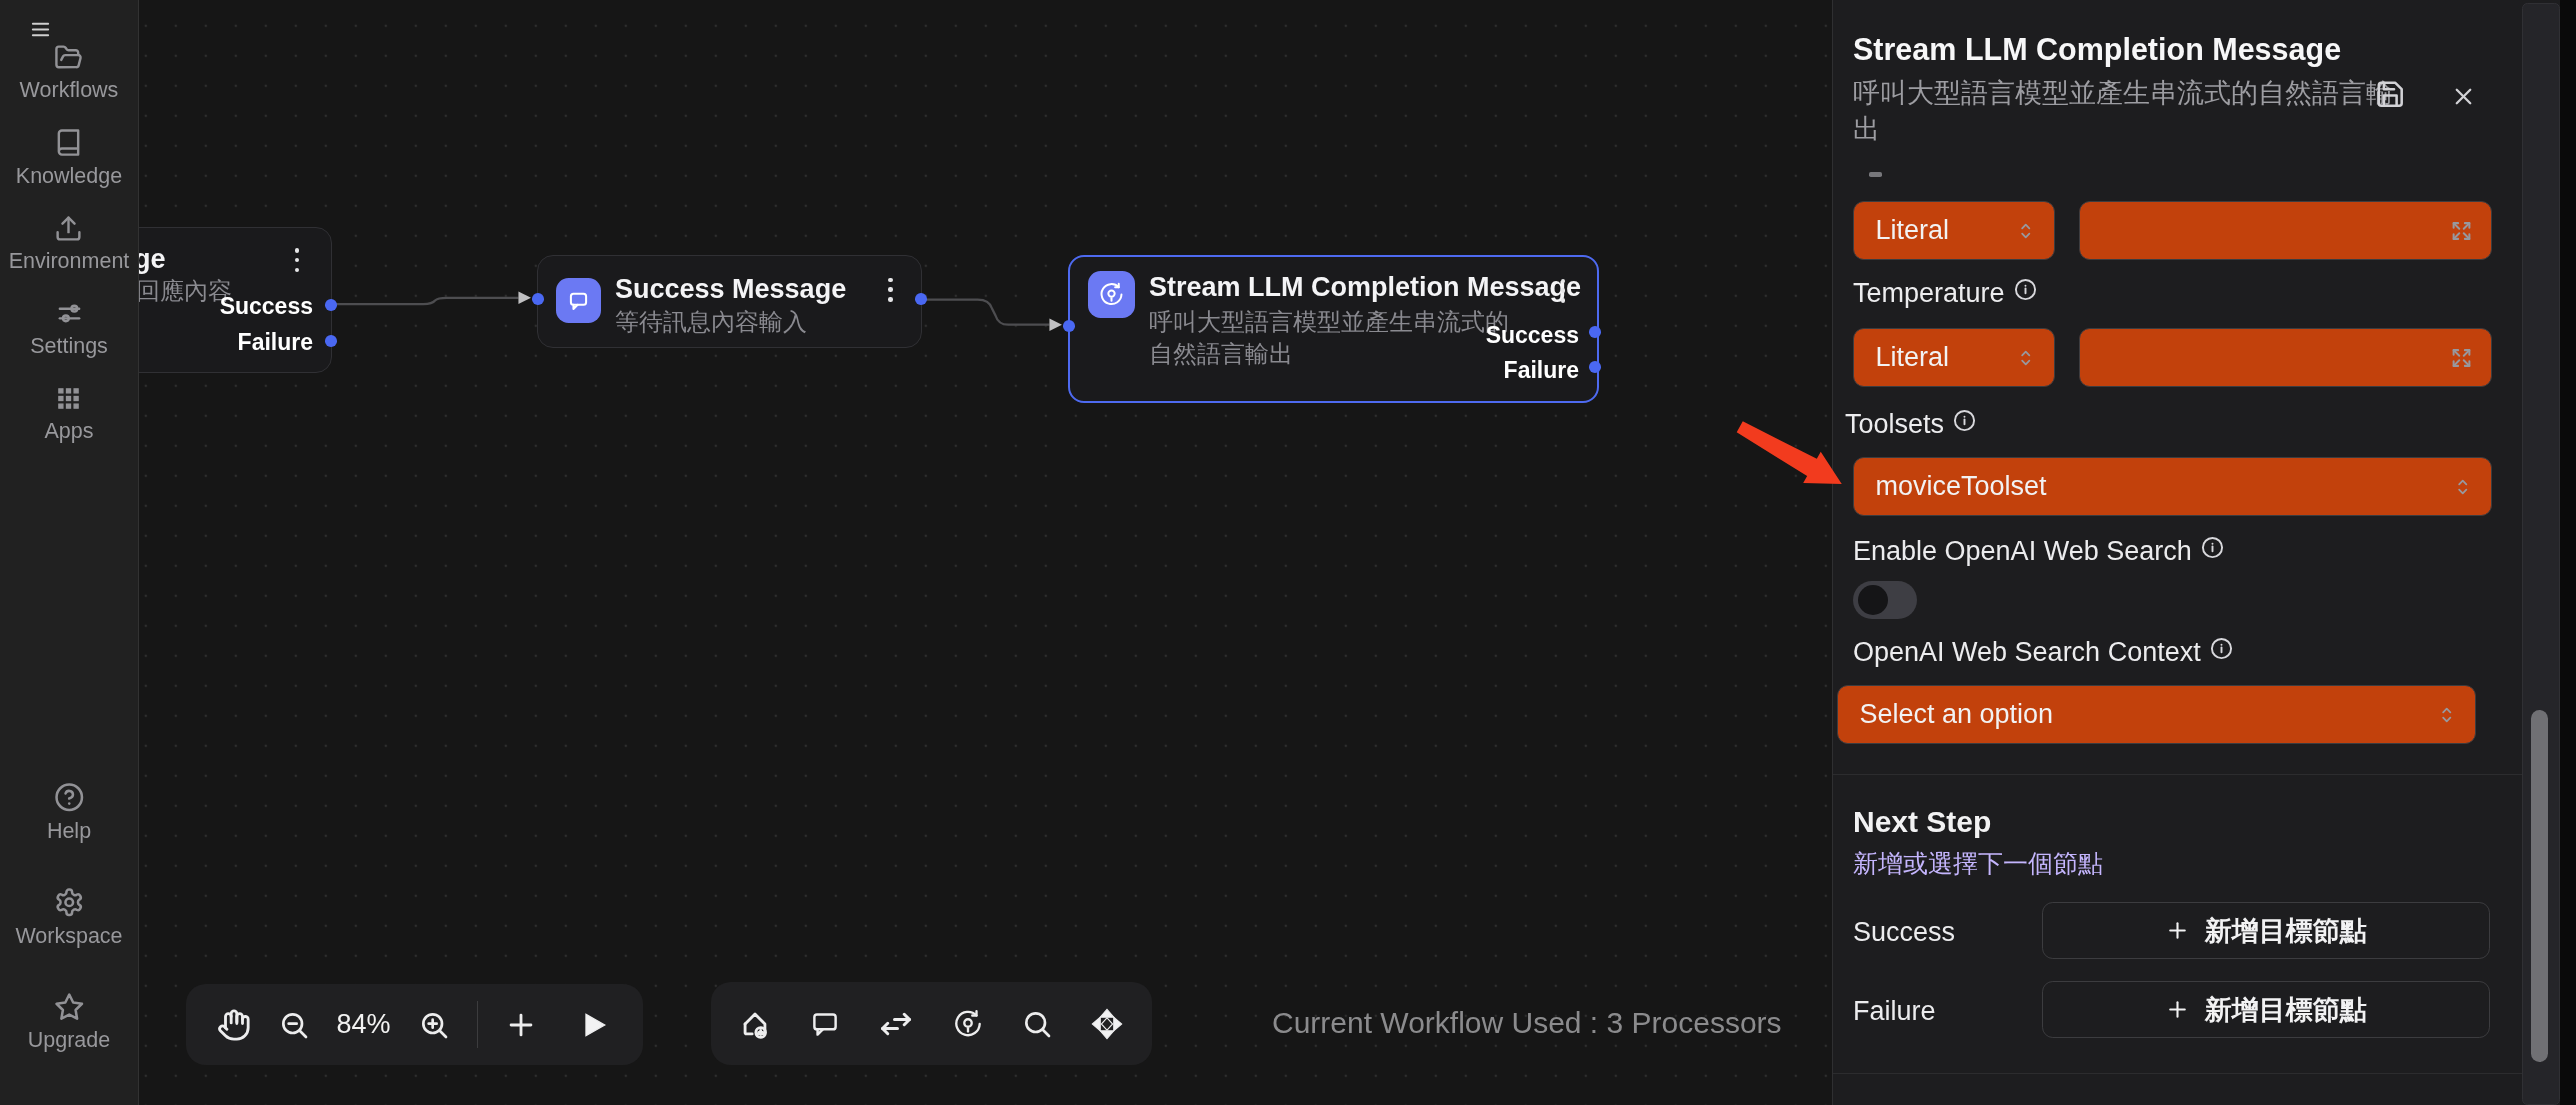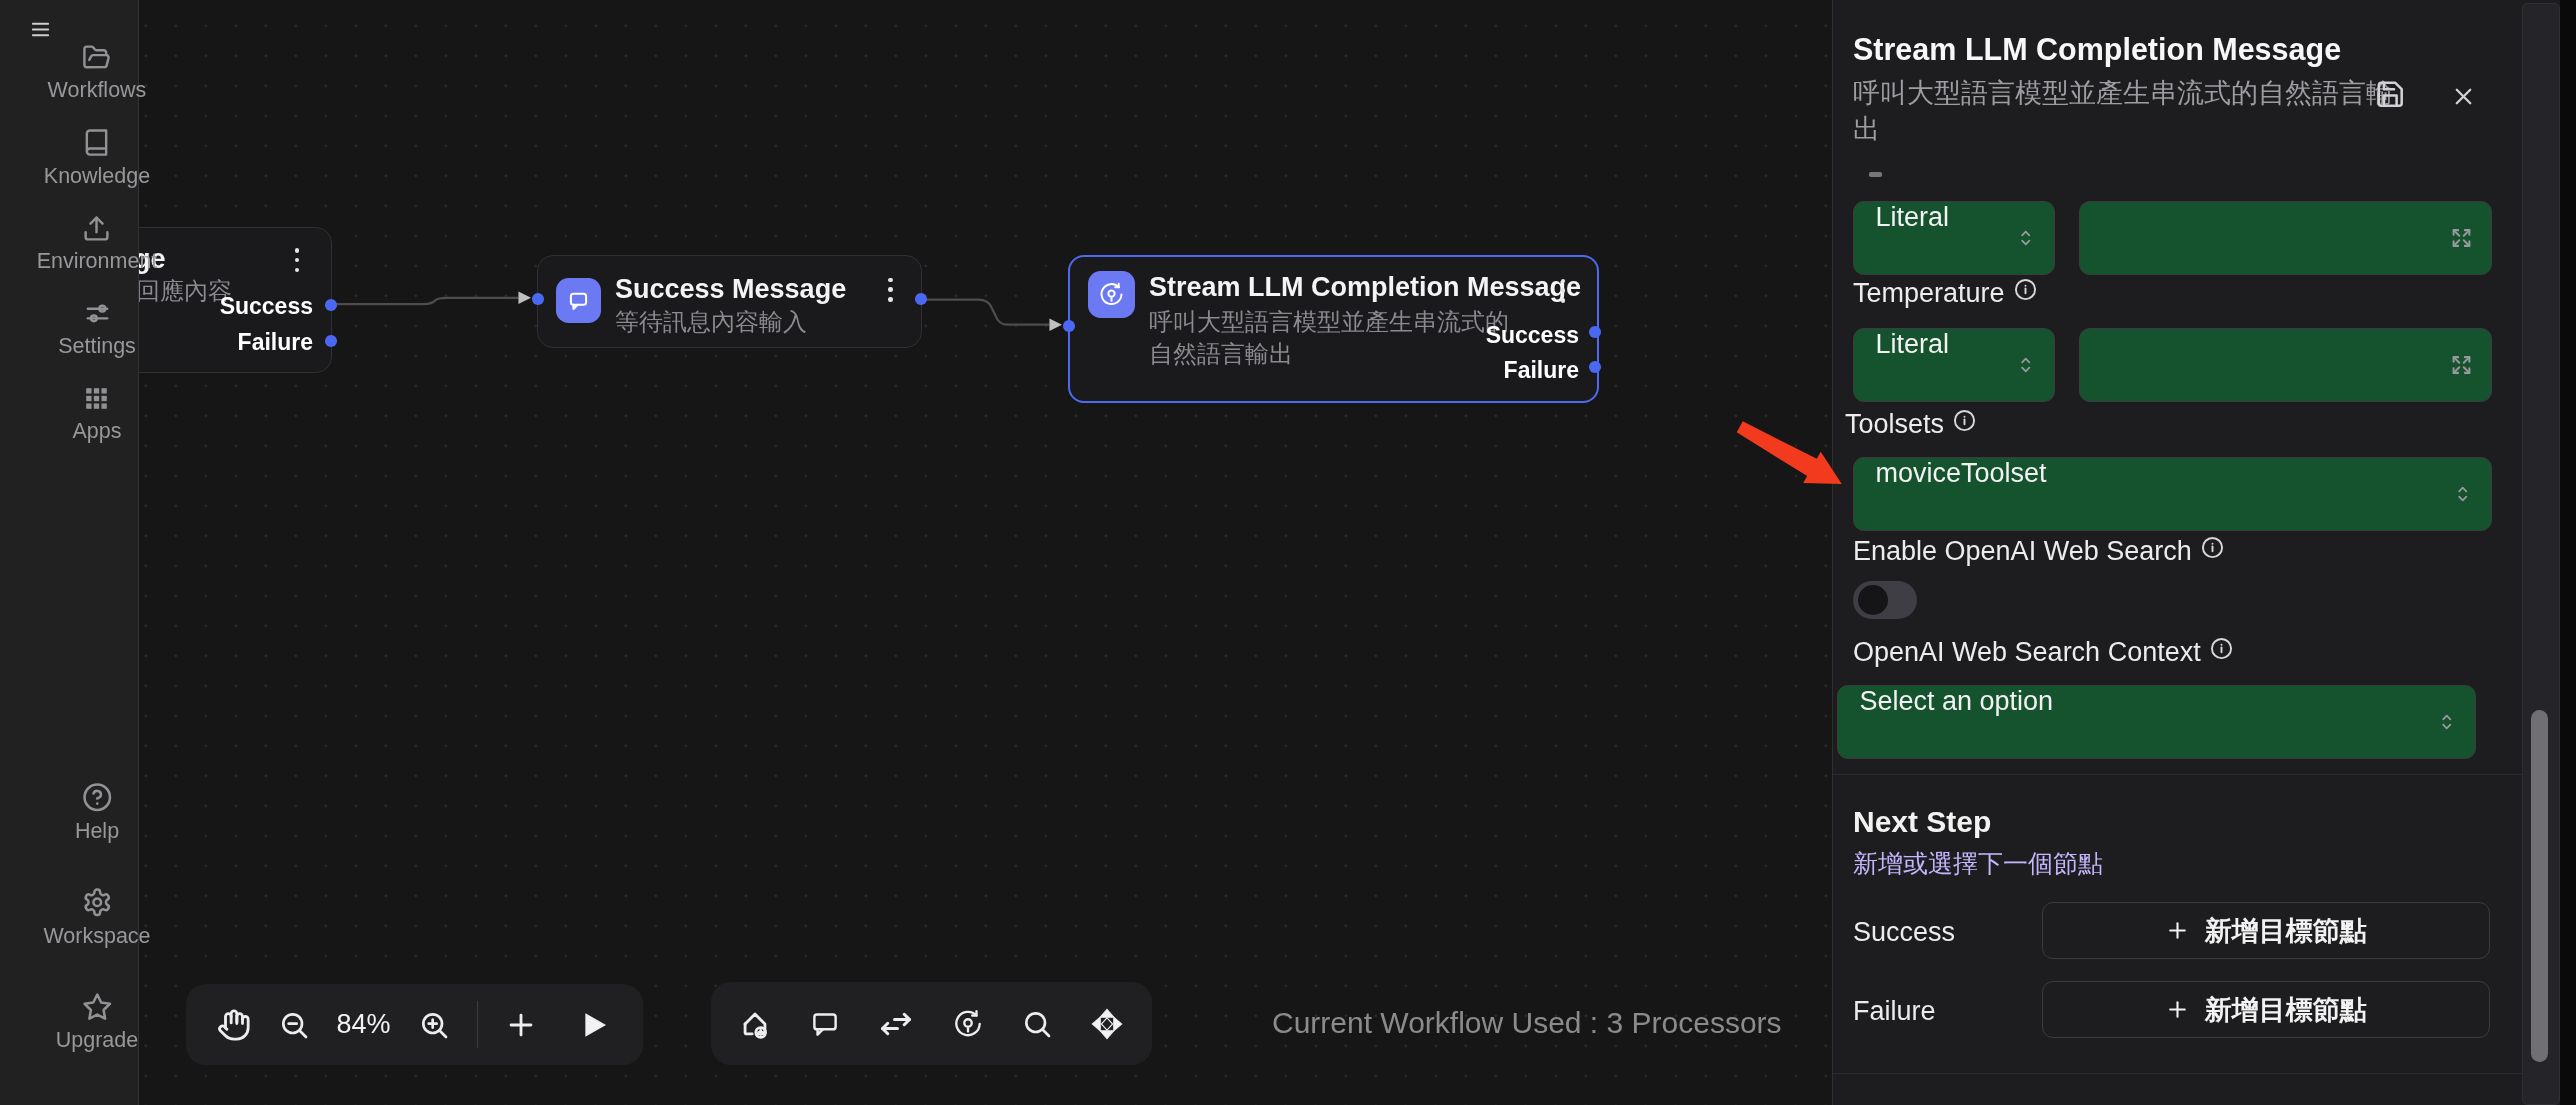--- a/index.html
+++ b/index.html
@@ -6,21 +6,21 @@
   .app{position:relative;width:2576px;height:1105px;overflow:hidden;
        font-family:"Liberation Sans",sans-serif;
        background-color:#161616;
        background-image:radial-gradient(circle,#2e2e2e 1.4px,transparent 1.6px);
        background-size:30px 30px;background-position:10.8px 10.8px;}
   .abs{position:absolute;}
   svg{display:block;}
   
   .sidebar{position:absolute;left:0;top:0;width:138px;height:1105px;background:#212121;
            border-right:0.9px solid #323232;z-index:10;}
-  .side-group{position:absolute;left:0;width:138px;display:flex;flex-direction:column;align-items:center;padding-left:28px;}
+  .side-group{position:absolute;left:0;width:138px;display:flex;flex-direction:column;align-items:center;}
   .side-item{display:flex;flex-direction:column;align-items:center;gap:6.3px;cursor:pointer;}
   .side-item svg{stroke:#929296;}
   .side-label{font-size:21.5px;color:#98989c;}
   .icon-stroke{fill:none;stroke-width:2;stroke-linecap:round;stroke-linejoin:round;}
   
   .node{position:absolute;background:#1a1a1c;border:1.3px solid #303034;border-radius:16px;z-index:2;}
   .node.selected{border:2.2px solid #4e6af0;}
   .node-icon{position:absolute;width:47px;height:47px;border-radius:12.6px;background:#6b79f3;
              display:flex;align-items:center;justify-content:center;}
   .node-title{position:absolute;color:#f4f4f6;font-size:27px;font-weight:600;white-space:nowrap;}
@@ -36,22 +36,22 @@
   .zoom-val{color:#f2f2f2;font-size:27px;}
   .vdiv{width:0.9px;height:47px;background:#3c3c3e;}
   .status-text{position:absolute;color:#8b8b8d;font-size:30px;z-index:4;white-space:nowrap;}
   
   .panel{position:absolute;left:1832px;top:0;width:730px;height:1105px;background:#1d1d1f;
          border-left:0.9px solid #2f2f31;z-index:10;}
   .p-title{position:absolute;left:20px;top:32px;font-size:30.5px;font-weight:700;color:#f7f7f8;}
   .p-sub{position:absolute;left:20px;top:75px;width:551px;font-size:27px;line-height:36px;color:#9d9da2;}
   .p-label{position:absolute;display:flex;align-items:flex-start;gap:9px;font-size:27px;color:#ececee;white-space:nowrap;}
   .p-label svg{stroke:#d8d8dc;}
-  .fbox{position:absolute;height:74px;border:1.3px solid #3c3c3f;border-radius:10.8px;background:#14532d;
-        display:flex;box-sizing:border-box;cursor:pointer;}
+  .fbox{position:absolute;height:59px;border:1.3px solid #3c3c3f;border-radius:10.8px;background:#c2410c;
+        display:flex;align-items:center;box-sizing:border-box;cursor:pointer;}
   .fbox .fval{color:#f2f2f3;font-size:27px;padding-left:21.5px;}
   .chev{position:absolute;right:18px;top:50%;transform:translateY(-50%);}
   .expand-ic{position:absolute;right:16px;top:50%;transform:translateY(-50%);}
   .toggle{position:absolute;width:64px;height:38px;border-radius:19px;background:#3e3e44;cursor:pointer;}
   .toggle .knob{position:absolute;left:4.5px;top:3.6px;width:30.5px;height:30.5px;border-radius:50%;background:#151517;}
   .pdivider{position:absolute;left:0;width:691px;height:0.9px;background:#2c2c2e;}
   .ns-title{position:absolute;left:20px;font-size:30px;font-weight:600;color:#f2f2f3;}
   .ns-sub{position:absolute;left:20px;font-size:25px;color:#c4b5fd;}
   .ns-row-label{position:absolute;left:20px;font-size:27px;color:#ececee;}
   .add-btn{position:absolute;left:209px;width:448px;height:57px;border:1.3px solid #3c3c3f;border-radius:10.8px;

